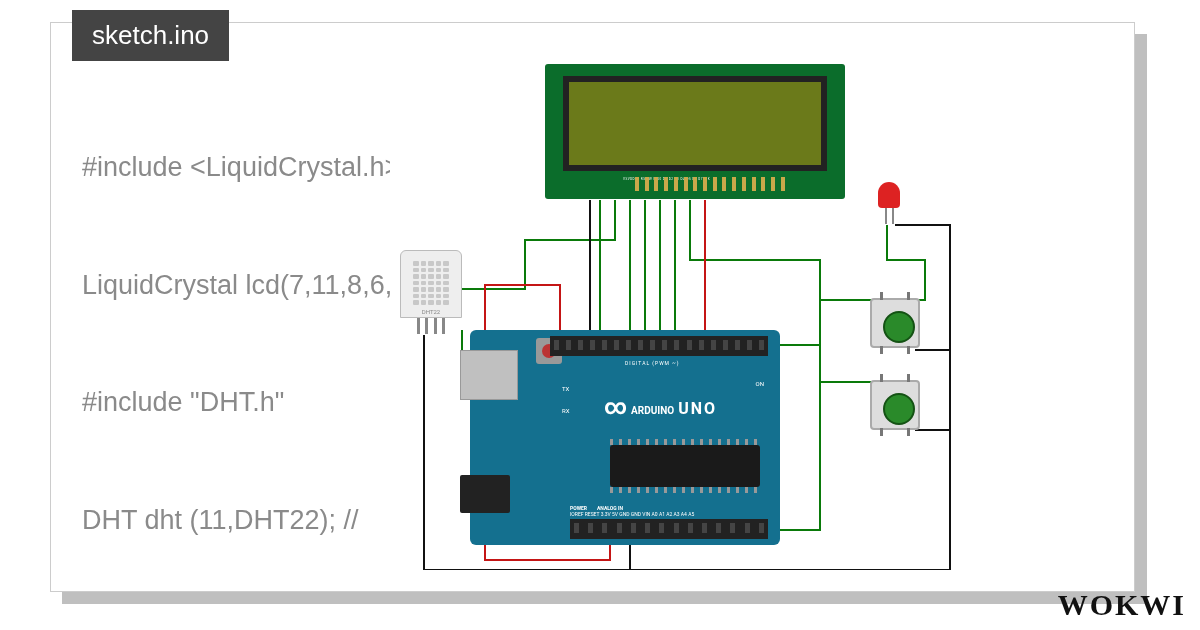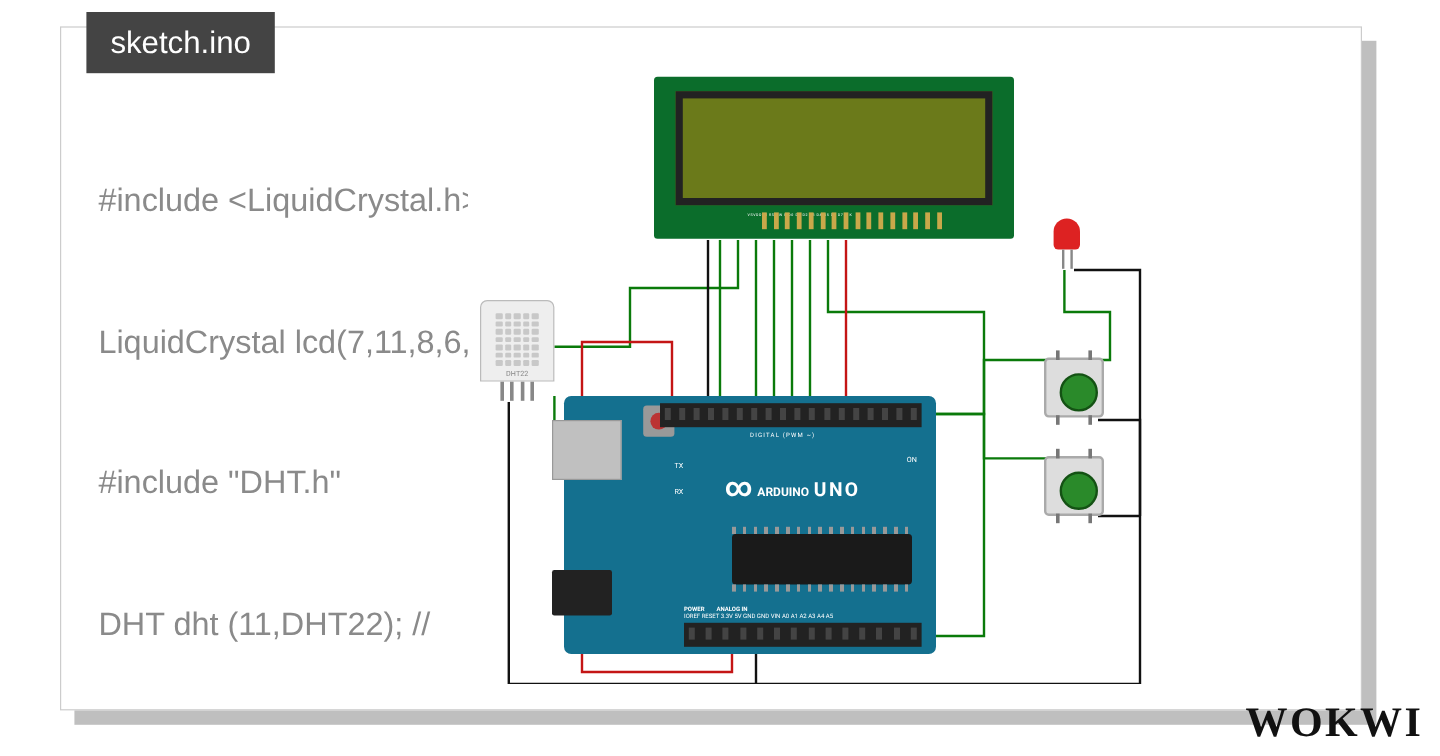--- a/index.html
+++ b/index.html
@@ -236,21 +236,21 @@
     .wires {
       position: absolute; left:0; top:0; width: 740px; height: 510px;
       pointer-events:none;
     }
     
     .brand {
       position: absolute;
       right: 14px;
       bottom: 8px;
       font-family: "Comic Sans MS", "Marker Felt", cursive;
-      font-size: 35px;
+      font-size: 30px;
       font-weight: bold;
       letter-spacing: 2px;
       color: #111;
       z-index: 20;
     }
   </style>
 </head>
 <body>
 
 <div class="card"></div>

